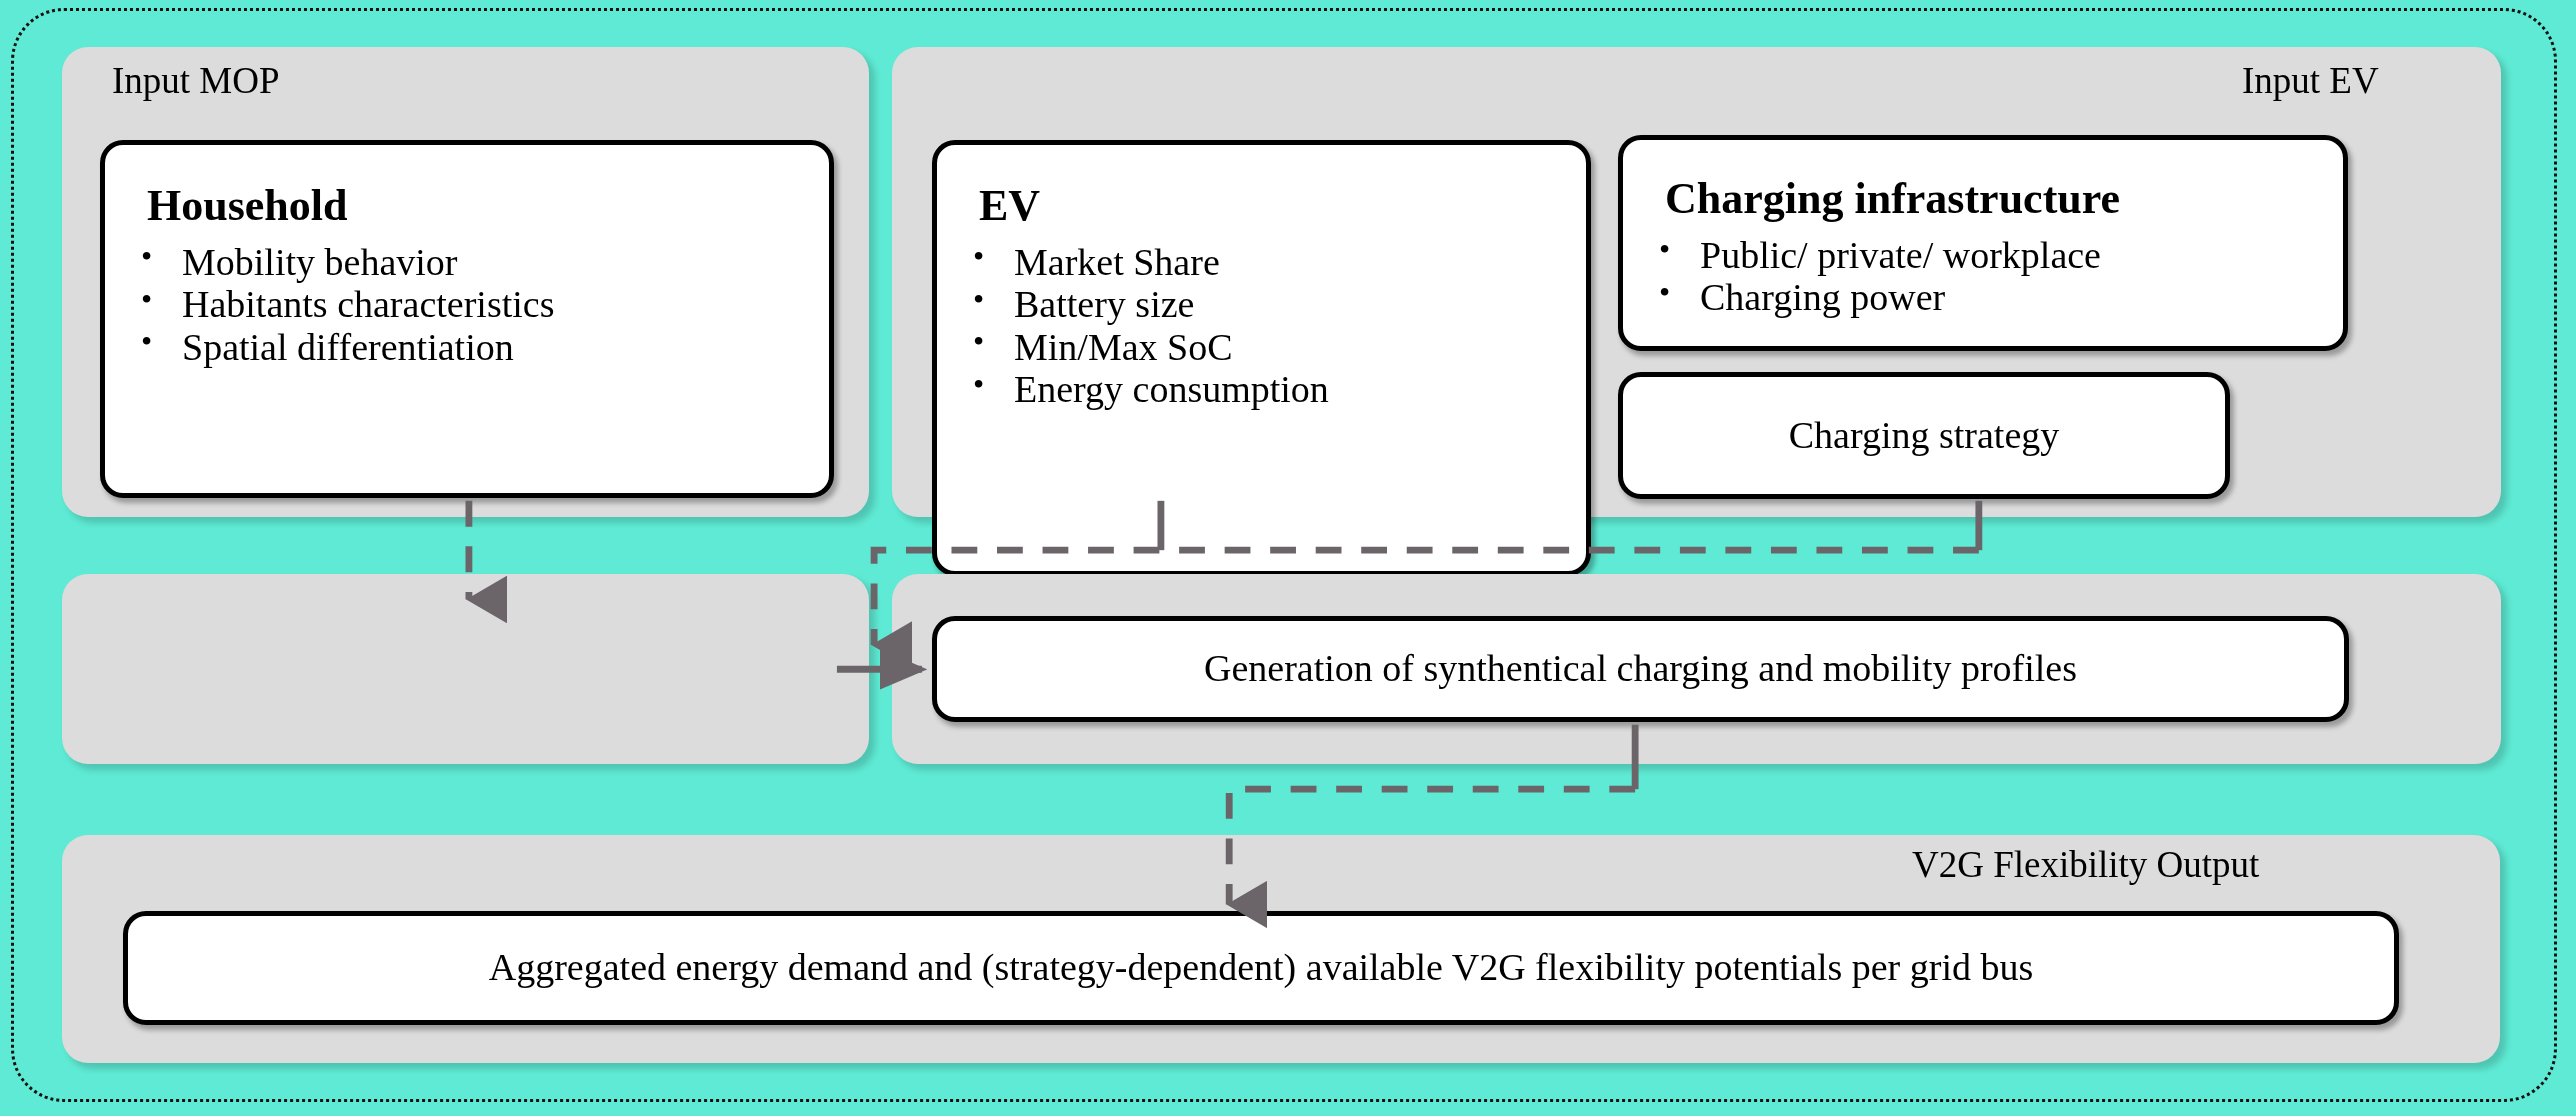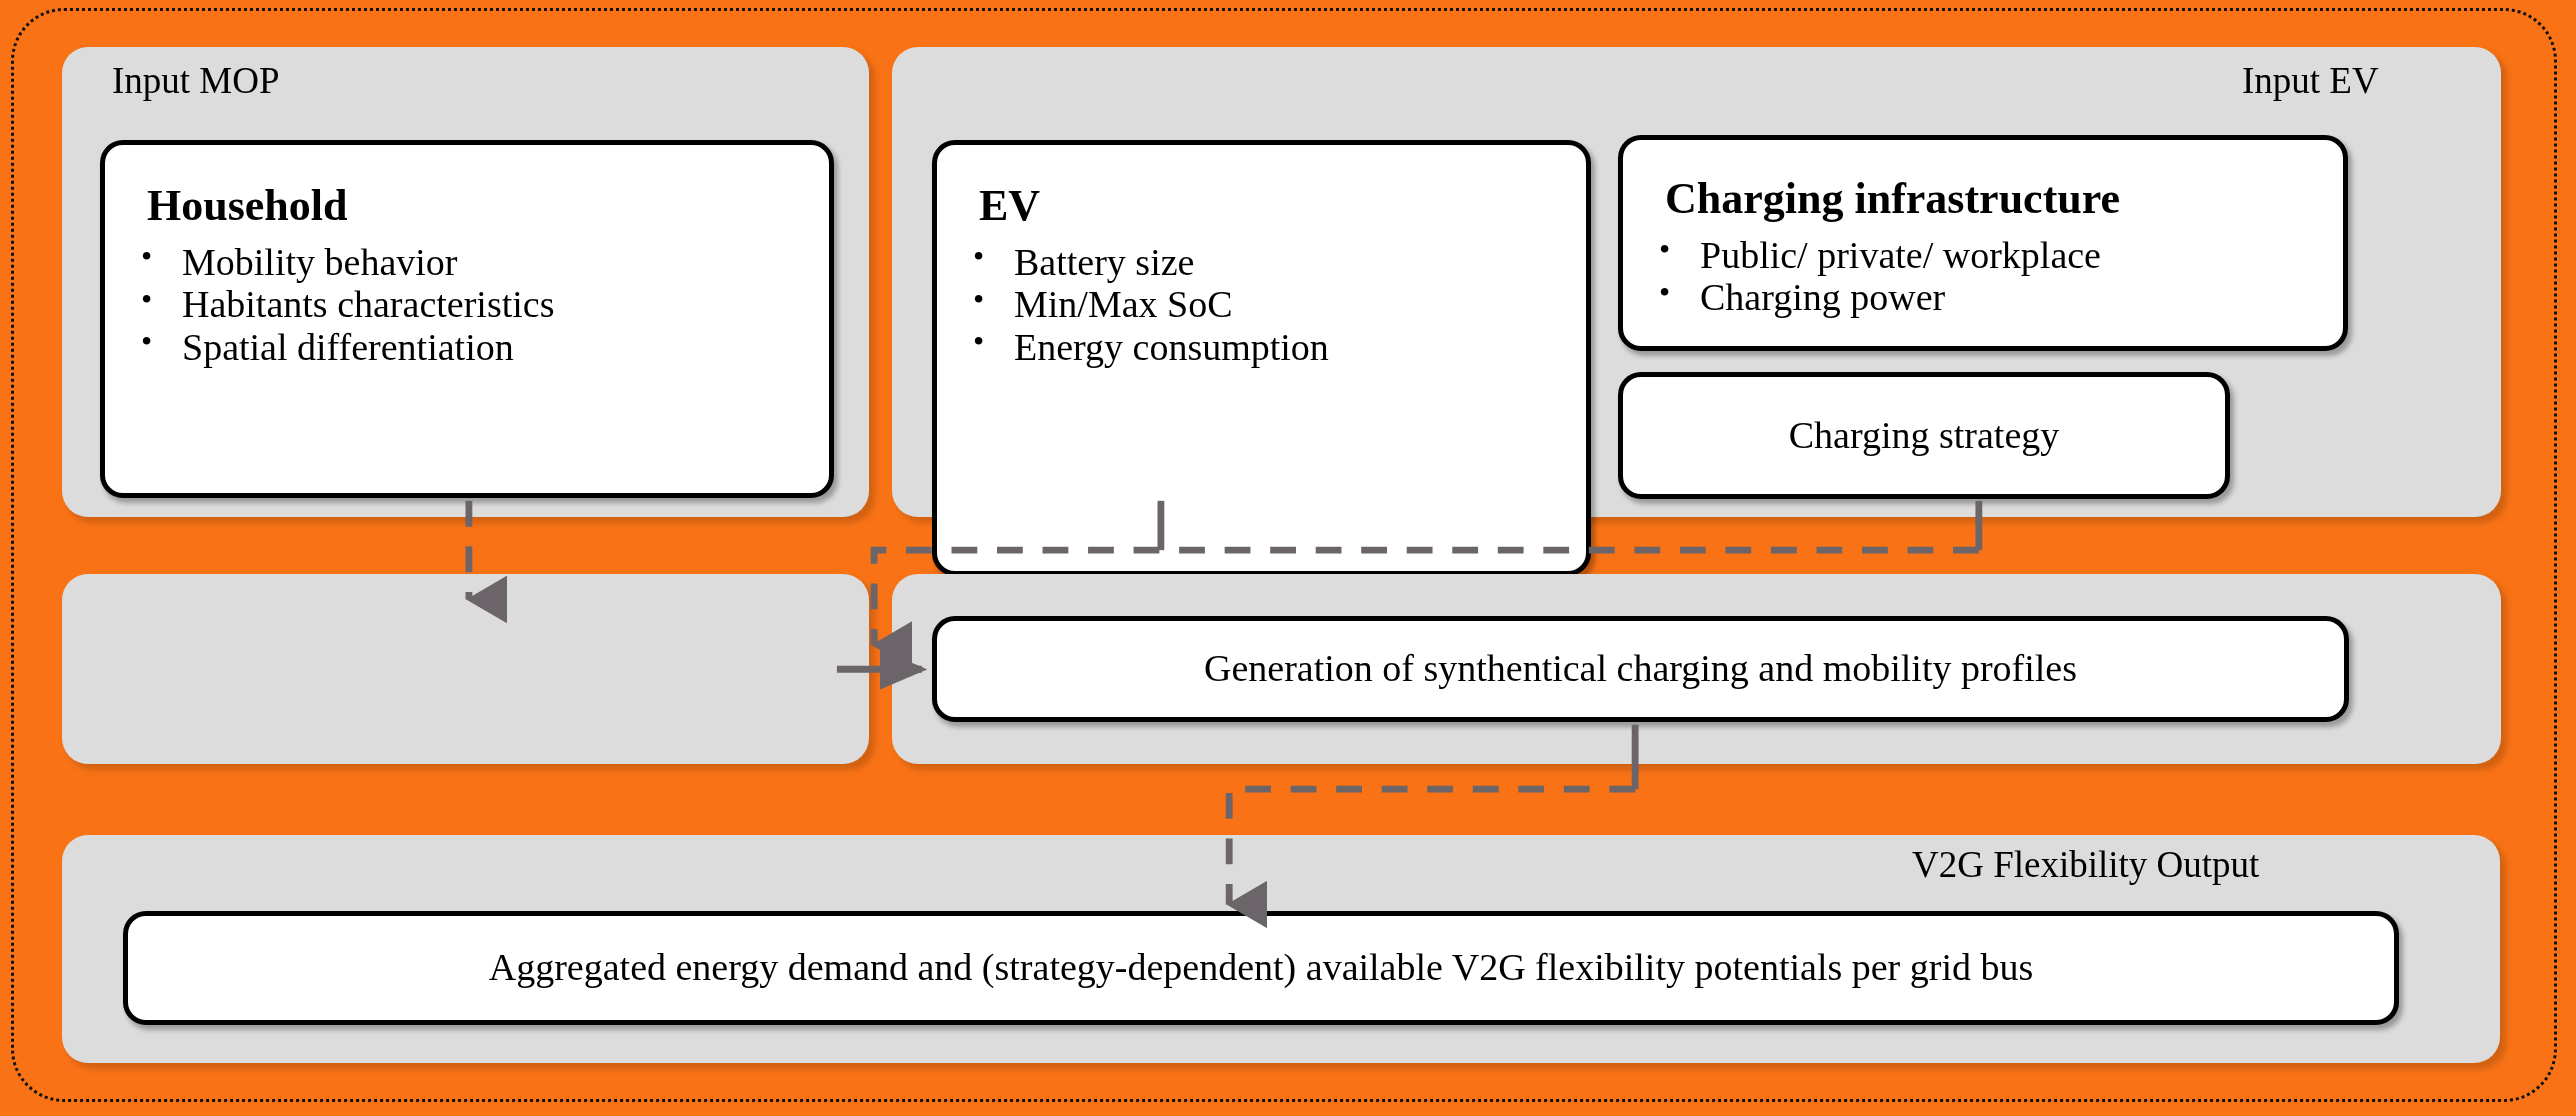--- a/index.html
+++ b/index.html
@@ -7,21 +7,21 @@
     padding: 0;
     background: #ffffff;
   }
   body {
     font-family: "Liberation Serif", "DejaVu Serif", serif;
   }
   #canvas {
     position: relative;
     width: 2576px;
     height: 1117px;
-    background: #f97316;
+    background: #5eead4;
     overflow: hidden;
   }
 
   
   .outer-frame {
     position: absolute;
     left: 10.6px;
     top: 7.6px;
     width: 2546px;
     height: 1094px;
@@ -123,20 +123,21 @@
     </ul>
   </div>
 
   <div class="panel" style="left:892px; top:47px; width:1609px; height:470px;">
   </div>
   <div class="panel-label" style="left:2242px; top:62px;">Input EV</div>
 
   <div class="wbox" style="left:932px; top:140px; width:659px; height:436px; padding:26px 30px;">
     <div class="wbox-title">EV</div>
     <ul class="bullets">
+      <li>Market Share</li>
       <li>Battery size</li>
       <li>Min/Max  SoC</li>
       <li>Energy consumption</li>
     </ul>
   </div>
 
   <div class="wbox" style="left:1618px; top:135px; width:730px; height:216px; padding:24px 30px;">
     <div class="wbox-title">Charging infrastructure</div>
     <ul class="bullets">
       <li>Public/ private/ workplace</li>

